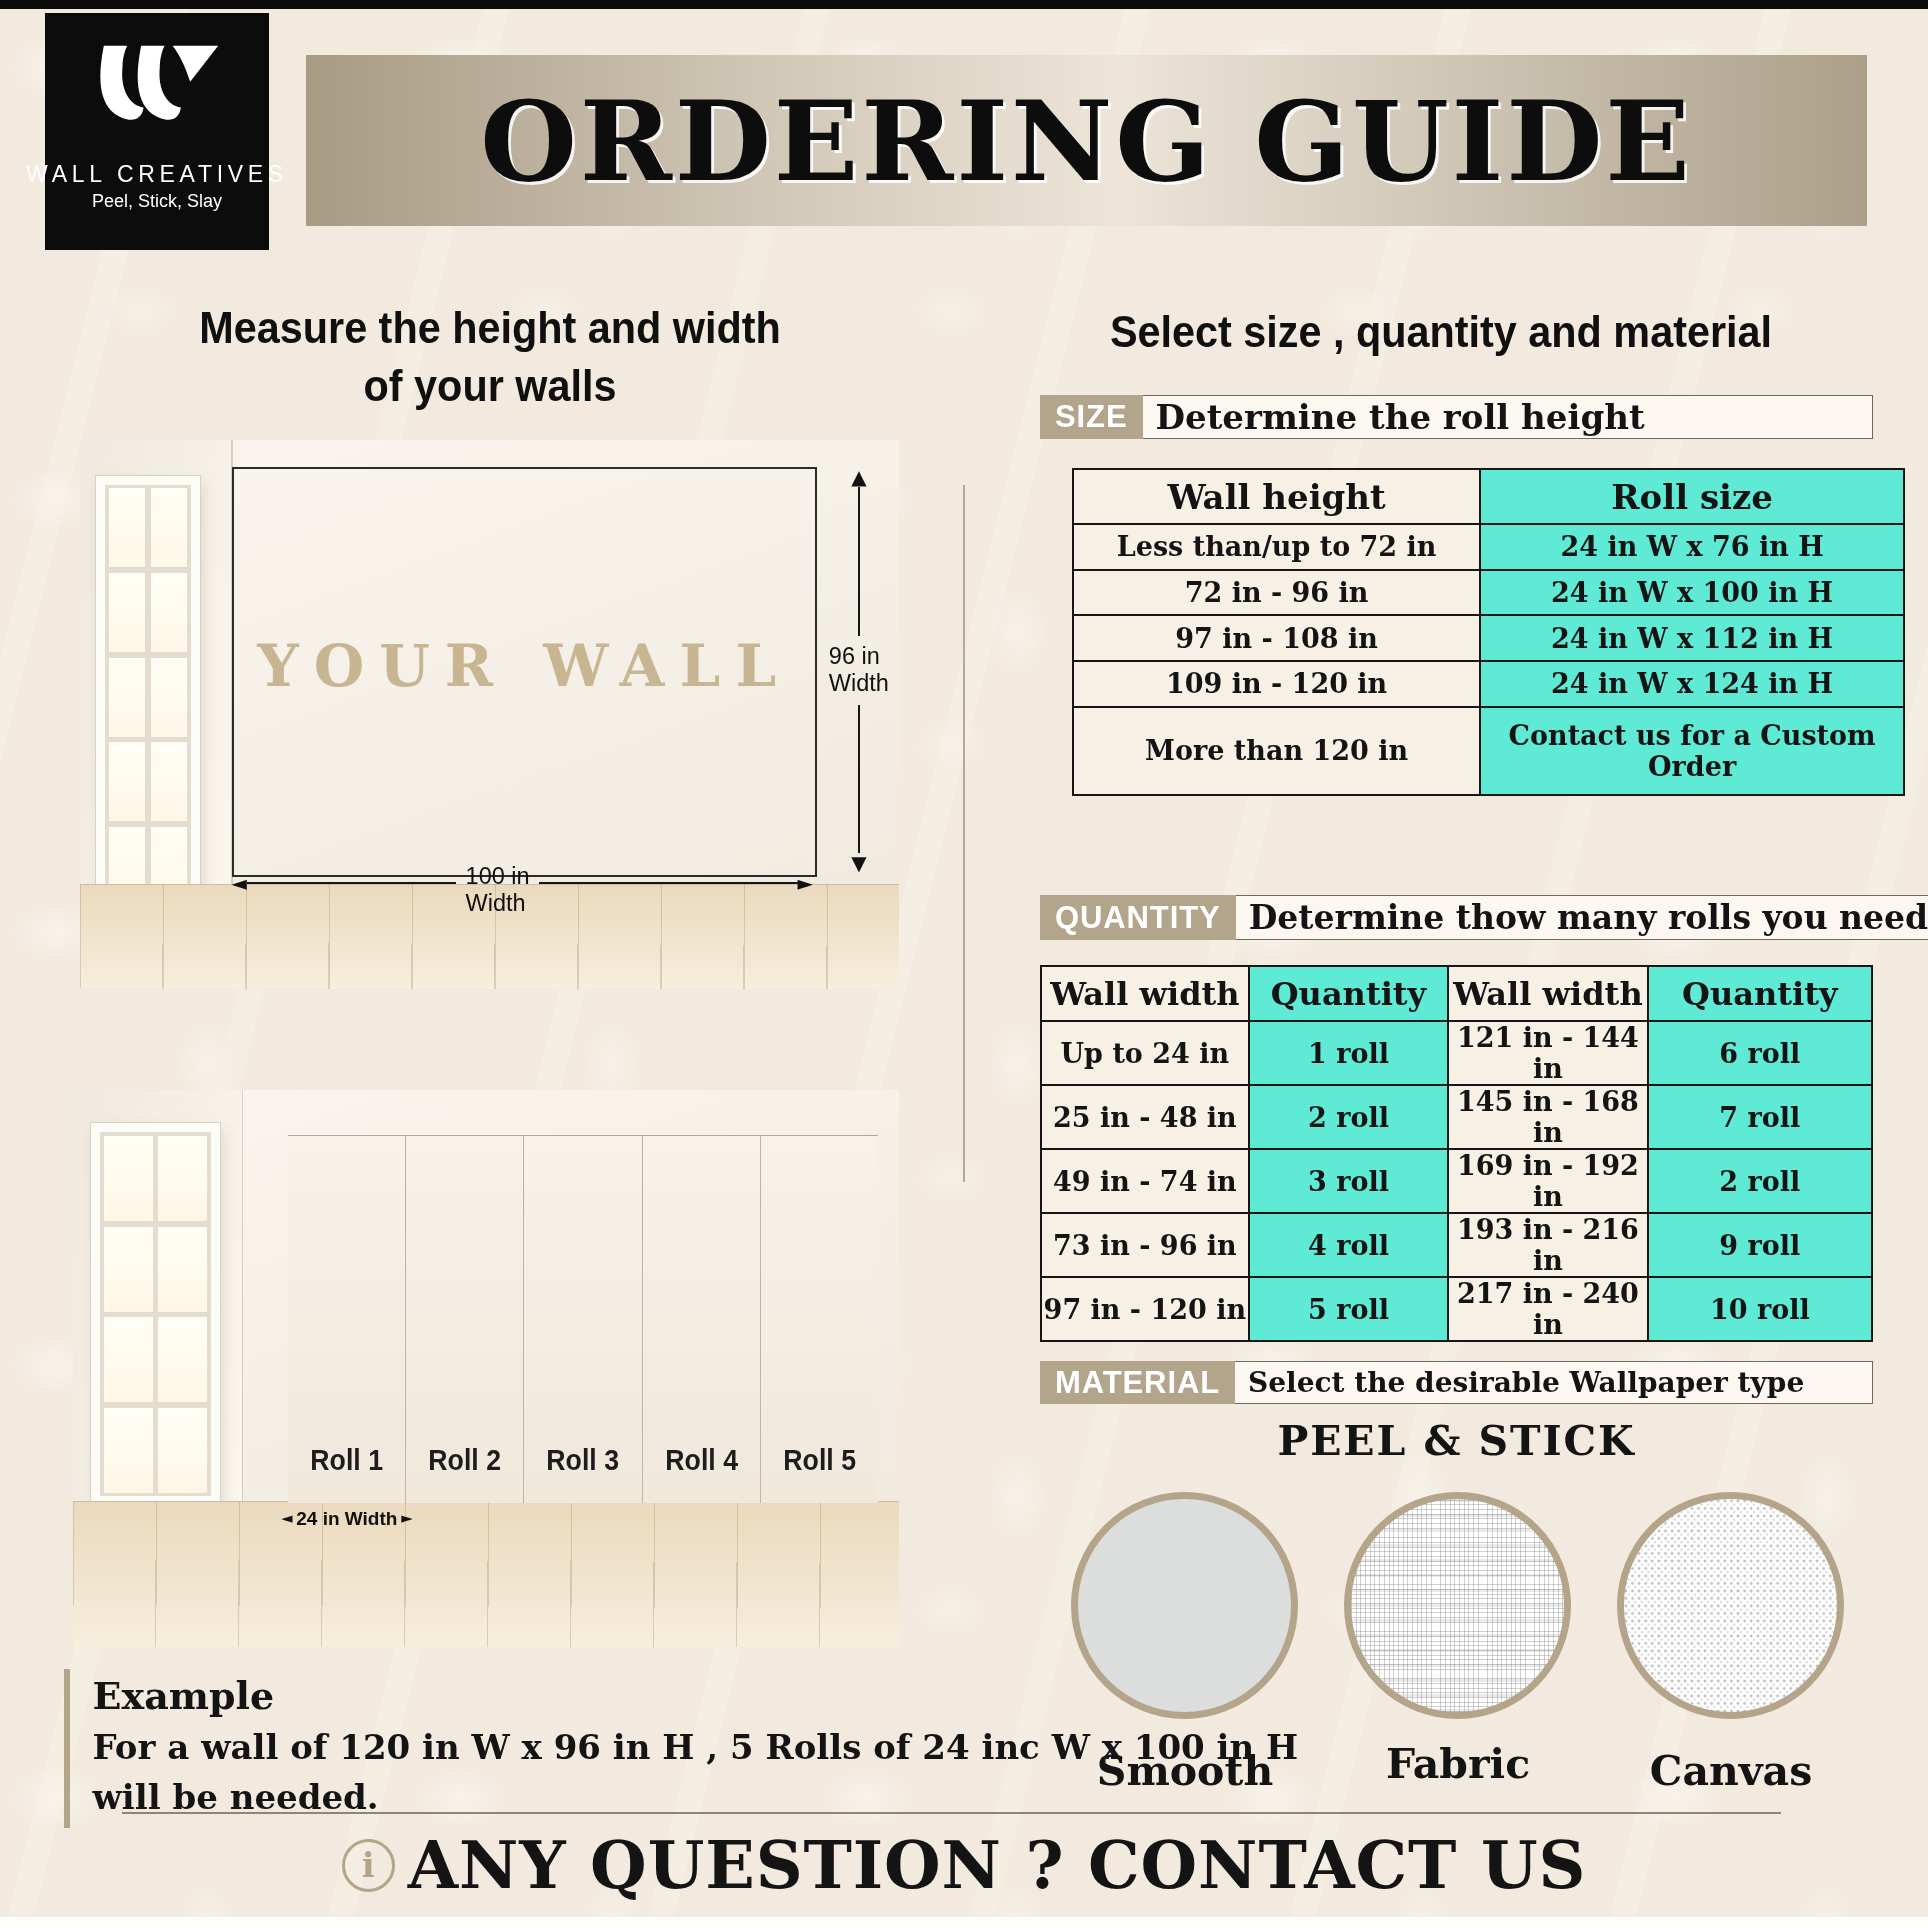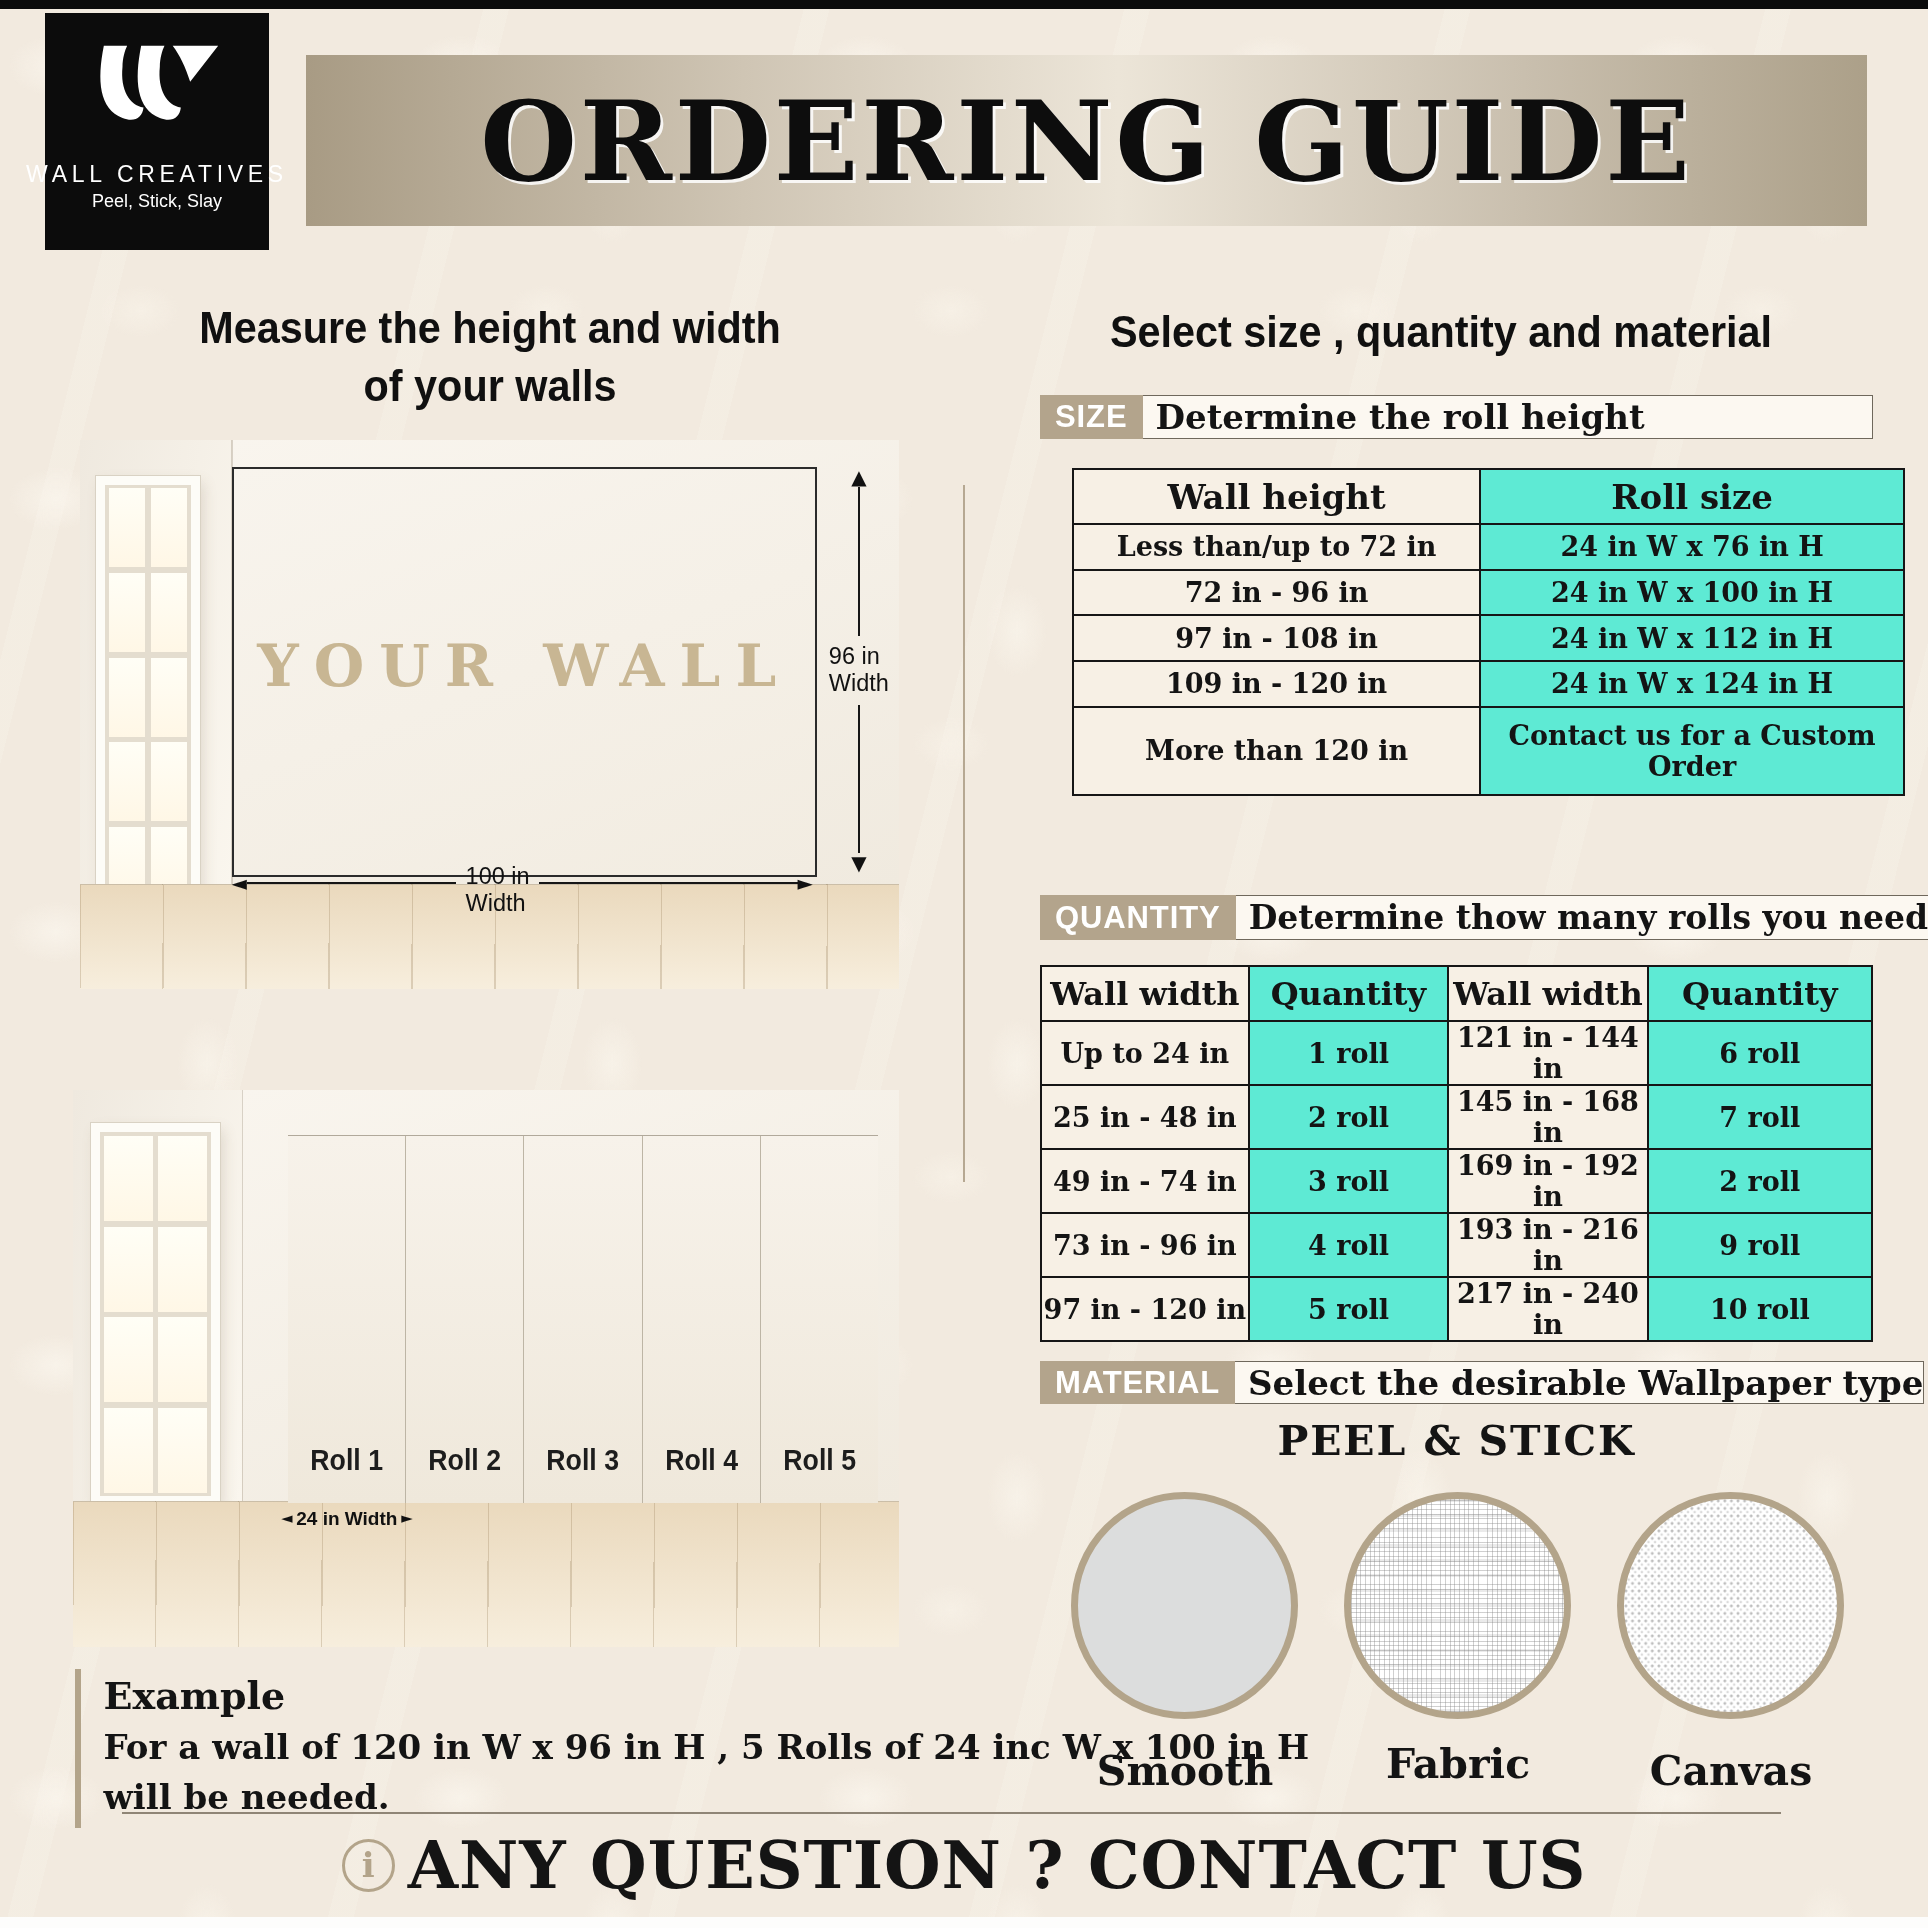--- a/index.html
+++ b/index.html
@@ -62,21 +62,21 @@
   
   .panels{position:absolute;display:flex;background:#f4efe6;border-top:1.9px solid rgba(110,100,80,.5);}
   .panel{flex:1;position:relative;background:linear-gradient(180deg,#f7f2ea,#efe8db);}
   .panel + .panel{border-left:1.9px solid #bdb5a5;}
   .roll-label{position:absolute;left:0;right:0;bottom:7%;text-align:center;
     font-family:"Liberation Sans",sans-serif;font-weight:700;font-size:29px;color:#1d1d1d;transform:scaleX(.92);}
   .dim24{position:absolute;display:flex;align-items:center;justify-content:center;gap:3.8px;
     font-family:"Liberation Sans",sans-serif;font-weight:700;font-size:19px;color:#111;white-space:nowrap;}
   .dim24 .arrow{font-size:15px;}
   
-  .example{border-left:6.6px solid #b3a48a;padding:3.8px 0 5.6px 22.6px;margin-left:11px;}
+  .example{border-left:6.6px solid #b3a48a;padding:3.8px 0 5.6px 22.6px;}
   .example-title{font-size:38px;font-weight:700;margin:0 0 5.6px 0;}
   .example-line{font-size:34px;font-weight:700;line-height:1.45;white-space:nowrap;}
   
   .divider{left:963px;top:485px;width:1.9px;height:697px;background:#b6a892;}
   
   .band{display:flex;align-items:stretch;}
   .band-label{background:#b3a48c;color:#fff;font-family:"Liberation Sans",sans-serif;font-weight:700;
     display:flex;align-items:center;padding:0 15px;letter-spacing:0.9px;}
   .band-sub{flex:1;background:#fcf8f1;border:1.9px solid #6f685c;border-left:none;
     display:flex;align-items:center;padding-left:13px;font-weight:700;color:#141414;white-space:nowrap;}
@@ -318,21 +318,21 @@
         <td class="c-tan">5 roll</td>
         <td class="c-cream">217 in - 240 in</td>
         <td class="c-tan">10 roll</td>
       </tr>
     </tbody>
       </table>
   </div>
 
   <div class="abs band" style="left:1040px;top:1361px;width:833px;height:43px;">
     <div class="band-label" style="font-size:31px;">MATERIAL</div>
-    <div class="band-sub" style="font-size:34px;">Select the desirable Wallpaper type</div>
+    <div class="band-sub" style="font-size:28px;">Select the desirable Wallpaper type</div>
   </div>
 
   <div class="abs peel" style="left:1040px;top:1417px;width:833px;">PEEL &amp; STICK</div>
 
   <div class="abs swatch swatch-smooth" style="left:1071px;top:1492px;"></div>
   <div class="abs swatch swatch-fabric" style="left:1344px;top:1492px;"></div>
   <div class="abs swatch swatch-canvas" style="left:1617px;top:1492px;"></div>
   <div class="abs mat-label" style="left:1071px;top:1747px;">Smooth</div>
   <div class="abs mat-label" style="left:1344px;top:1740px;">Fabric</div>
   <div class="abs mat-label" style="left:1617px;top:1747px;">Canvas</div>

